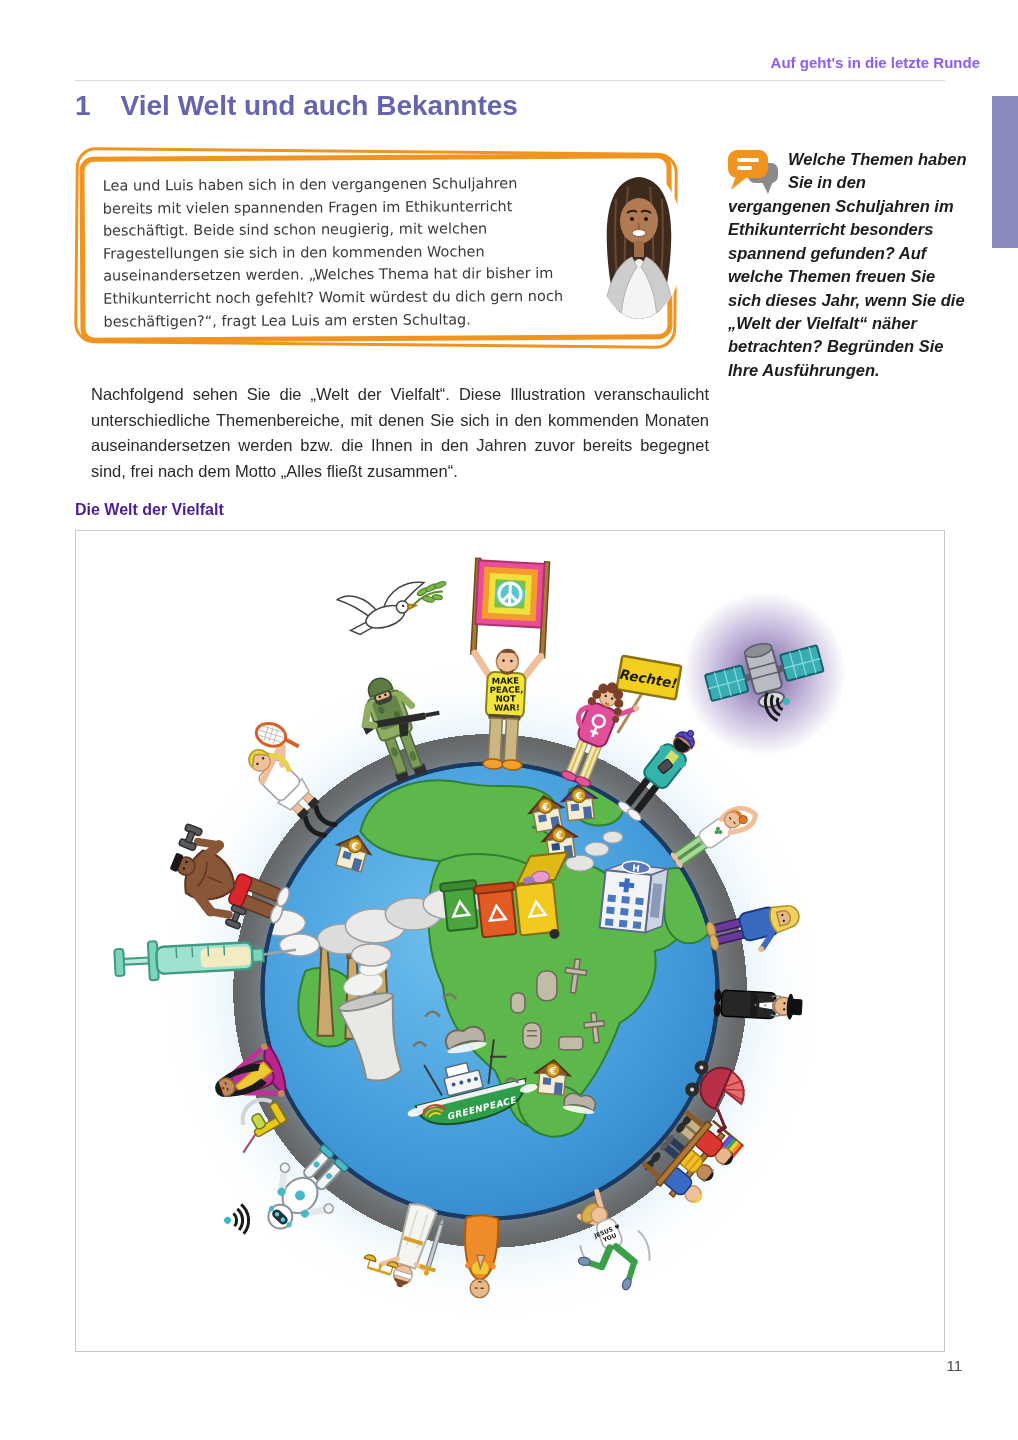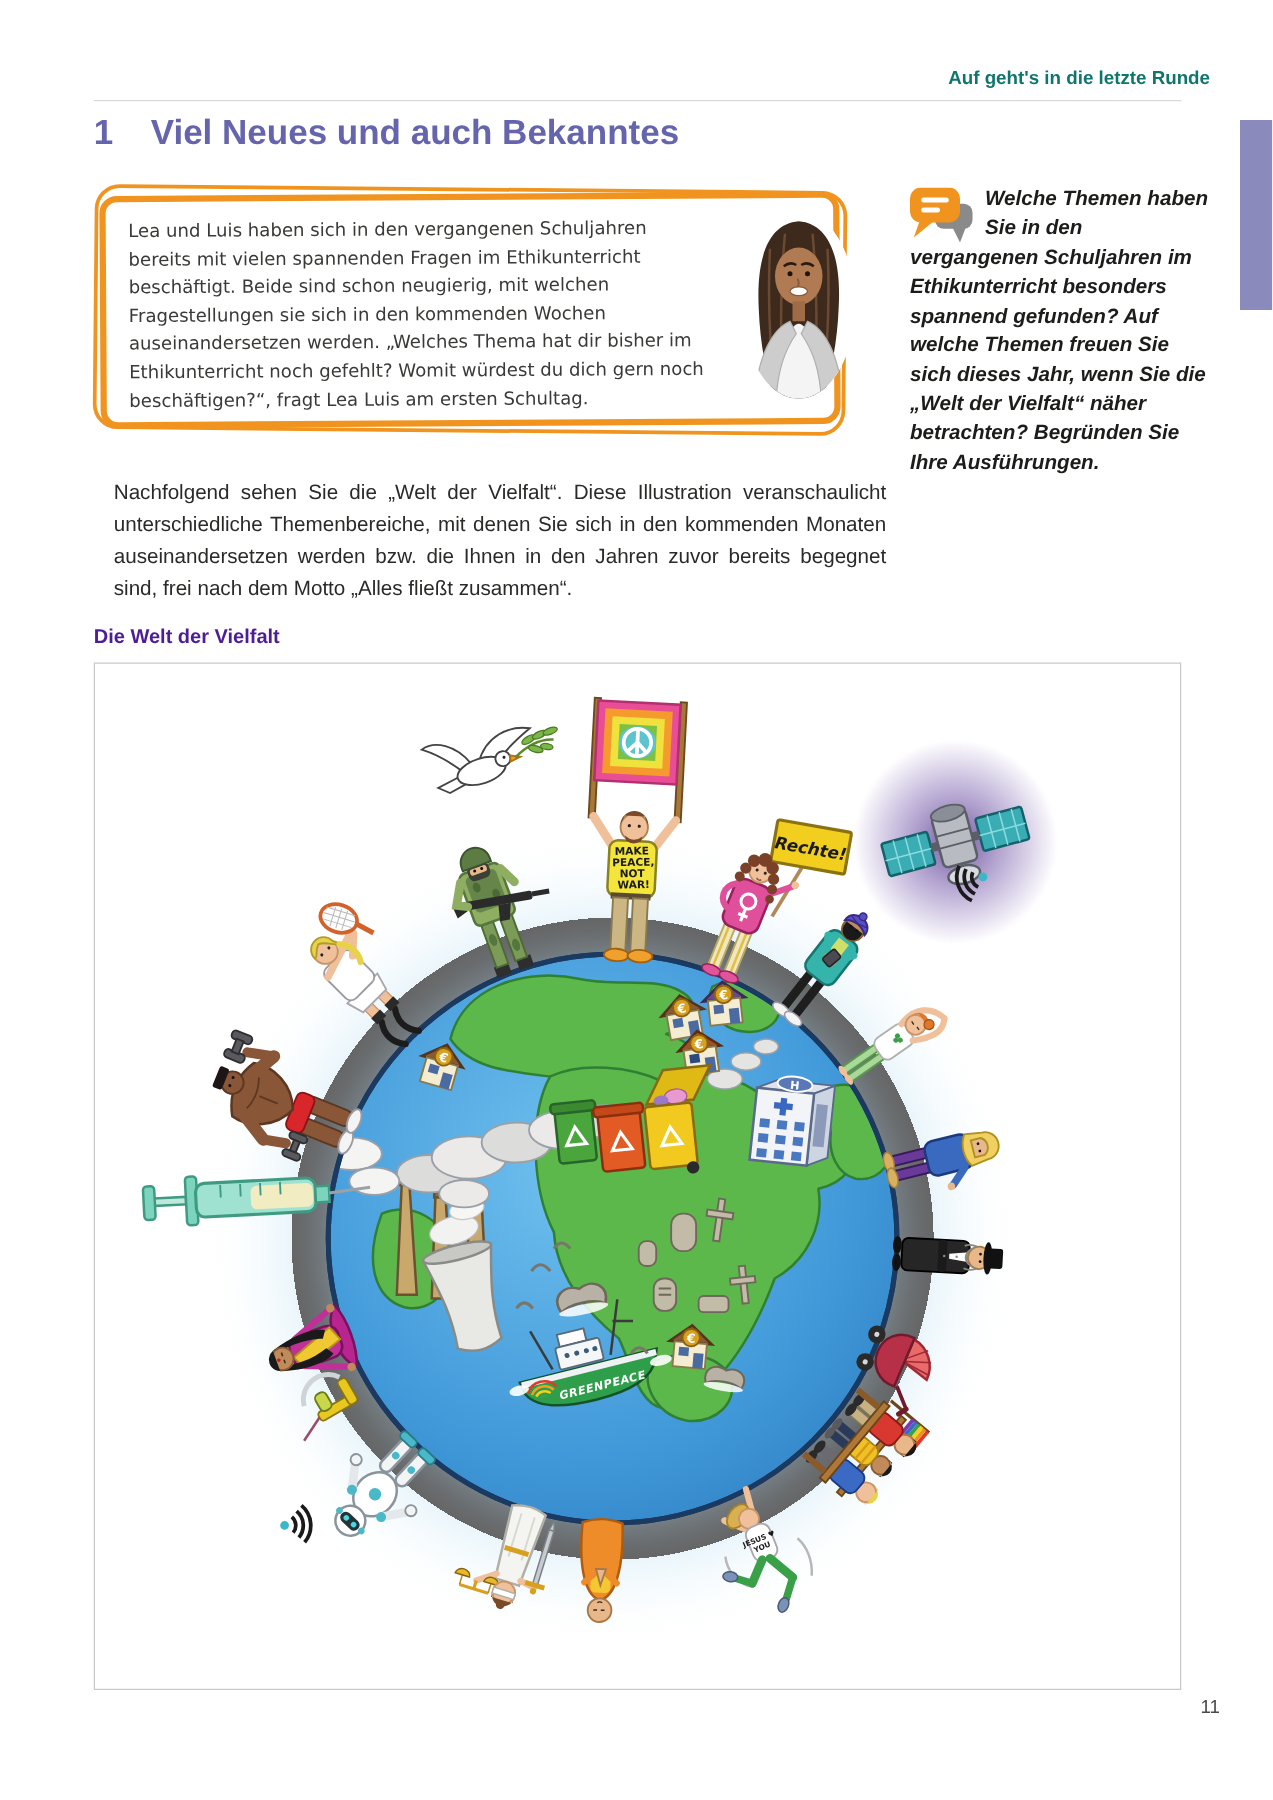--- a/index.html
+++ b/index.html
@@ -1,18 +1,18 @@
 <!DOCTYPE html>
 <html><head>
 <meta charset="utf-8">
 <style>
   html,body{margin:0;padding:0;background:#fff;}
   .page{position:relative;width:1018px;height:1440px;background:#fff;overflow:hidden;
         font-family:"Liberation Sans",sans-serif;color:#2a2a28;}
-  .running-head{position:absolute;top:54px;right:50px;font-size:15px;font-weight:bold;color:#0f766e;}
+  .running-head{position:absolute;top:54px;right:38px;font-size:15px;font-weight:bold;color:#8b5cf6;}
   .head-rule{position:absolute;top:80px;left:75px;width:870px;height:1px;background:#d9d9d9;}
   .edge-tab{position:absolute;top:96px;right:0;width:26px;height:152px;background:#8a8abc;}
   .chapter{position:absolute;top:90px;left:75px;margin:0;font-size:28px;font-weight:bold;color:#6565ad;}
   .chapter .ch-num{display:inline-block;margin-right:30px;}
   .intro-wrap{position:absolute;top:155px;left:80px;width:592px;height:186px;}
   .intro-box{position:relative;width:100%;height:100%;box-sizing:border-box;
              border:5px solid #f0941f;border-radius:14px;transform:rotate(-0.35deg);background:#fff;}
   .intro-box::after{content:"";position:absolute;inset:-10px;border:3px solid #f0941f;
              border-radius:20px;transform:rotate(0.9deg);pointer-events:none;}
   .intro-box p{margin:0;padding:13px 96px 10px 18px;font-family:"DejaVu Sans",sans-serif;
@@ -20,33 +20,33 @@
   .portrait{position:absolute;top:14px;left:514px;width:90px;height:150px;border-radius:50%;
             overflow:hidden;background:#fff;}
   .task{position:absolute;top:148px;left:728px;width:243px;font-size:16.5px;font-weight:600;
         color:#1c1c1a;line-height:1.42;font-style:italic;}
   .task .bubble{float:left;width:54px;height:44px;margin:2px 6px 0 0;}
   .body-par{position:absolute;top:366px;left:75px;width:618px;margin:16px;text-align:justify;
         font-size:16.5px;line-height:1.56;color:#2a2a28;}
   .fig-title{position:absolute;top:501px;left:75px;margin:0;font-size:16px;font-weight:bold;color:#4c1d95;}
   .fig-box{position:absolute;top:530px;left:75px;width:868px;height:820px;margin:0;
         border:1px solid #c9c9c9;background:#fff;}
-  .pageno{position:absolute;top:1357px;right:42px;font-size:15px;color:#4a4a4a;}
+  .pageno{position:absolute;top:1357px;right:56px;font-size:15px;color:#4a4a4a;}
   svg text{font-family:"DejaVu Sans",sans-serif;}
 </style>
 </head>
 <body>
 
 <div class="page">
 
   <div class="running-head">Auf geht's in die letzte Runde</div>
   <div class="head-rule"></div>
   <div class="edge-tab"></div>
 
-  <h1 class="chapter"><span class="ch-num">1</span><span>Viel Neues und auch Bekanntes</span></h1>
+  <h1 class="chapter"><span class="ch-num">1</span><span>Viel Welt und auch Bekanntes</span></h1>
 
   <div class="intro-wrap">
     <div class="intro-box">
       <p>Lea und Luis haben sich in den vergangenen Schuljahren bereits mit vielen spannenden Fragen im Ethikunterricht beschäftigt. Beide sind schon neugierig, mit welchen Fragestellungen sie sich in den kommenden Wochen auseinandersetzen werden. „Welches Thema hat dir bisher im Ethikunterricht noch gefehlt? Womit würdest du dich gern noch beschäftigen?“, fragt Lea Luis am ersten Schultag.</p>
     </div>
     <div class="portrait">
       <svg viewBox="0 0 90 150" width="90" height="150">
         <rect width="90" height="150" fill="#ffffff"></rect>
         <path d="M45,8 C20,10 11,38 13,78 C14,106 19,130 25,150 L65,150 C71,128 76,104 77,76 C79,38 70,10 45,8 Z" fill="#3e2a1c"></path>
         <path d="M22,30 C20,70 22,110 26,146 M34,18 C30,60 30,110 33,148 M56,18 C60,60 60,110 57,148 M68,30 C70,70 68,110 64,146" stroke="#6a4a30" stroke-width="2" fill="none"></path>

